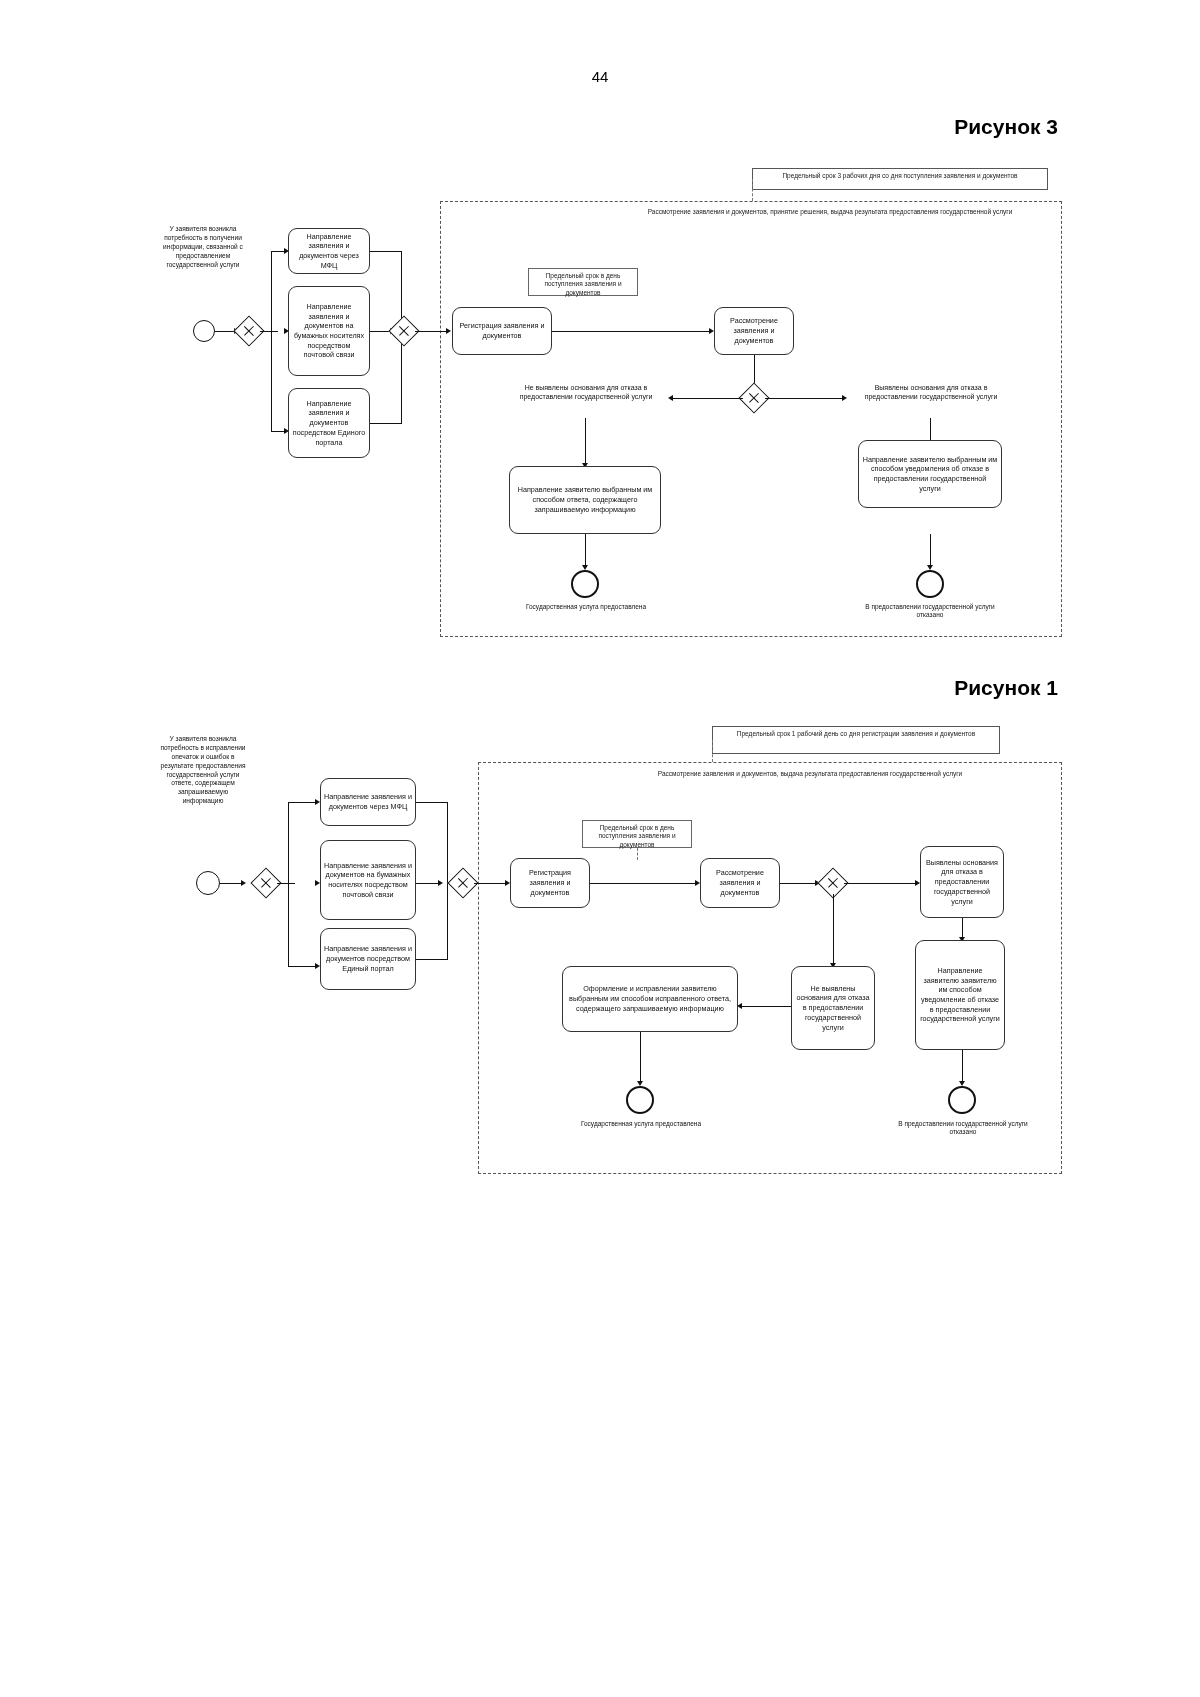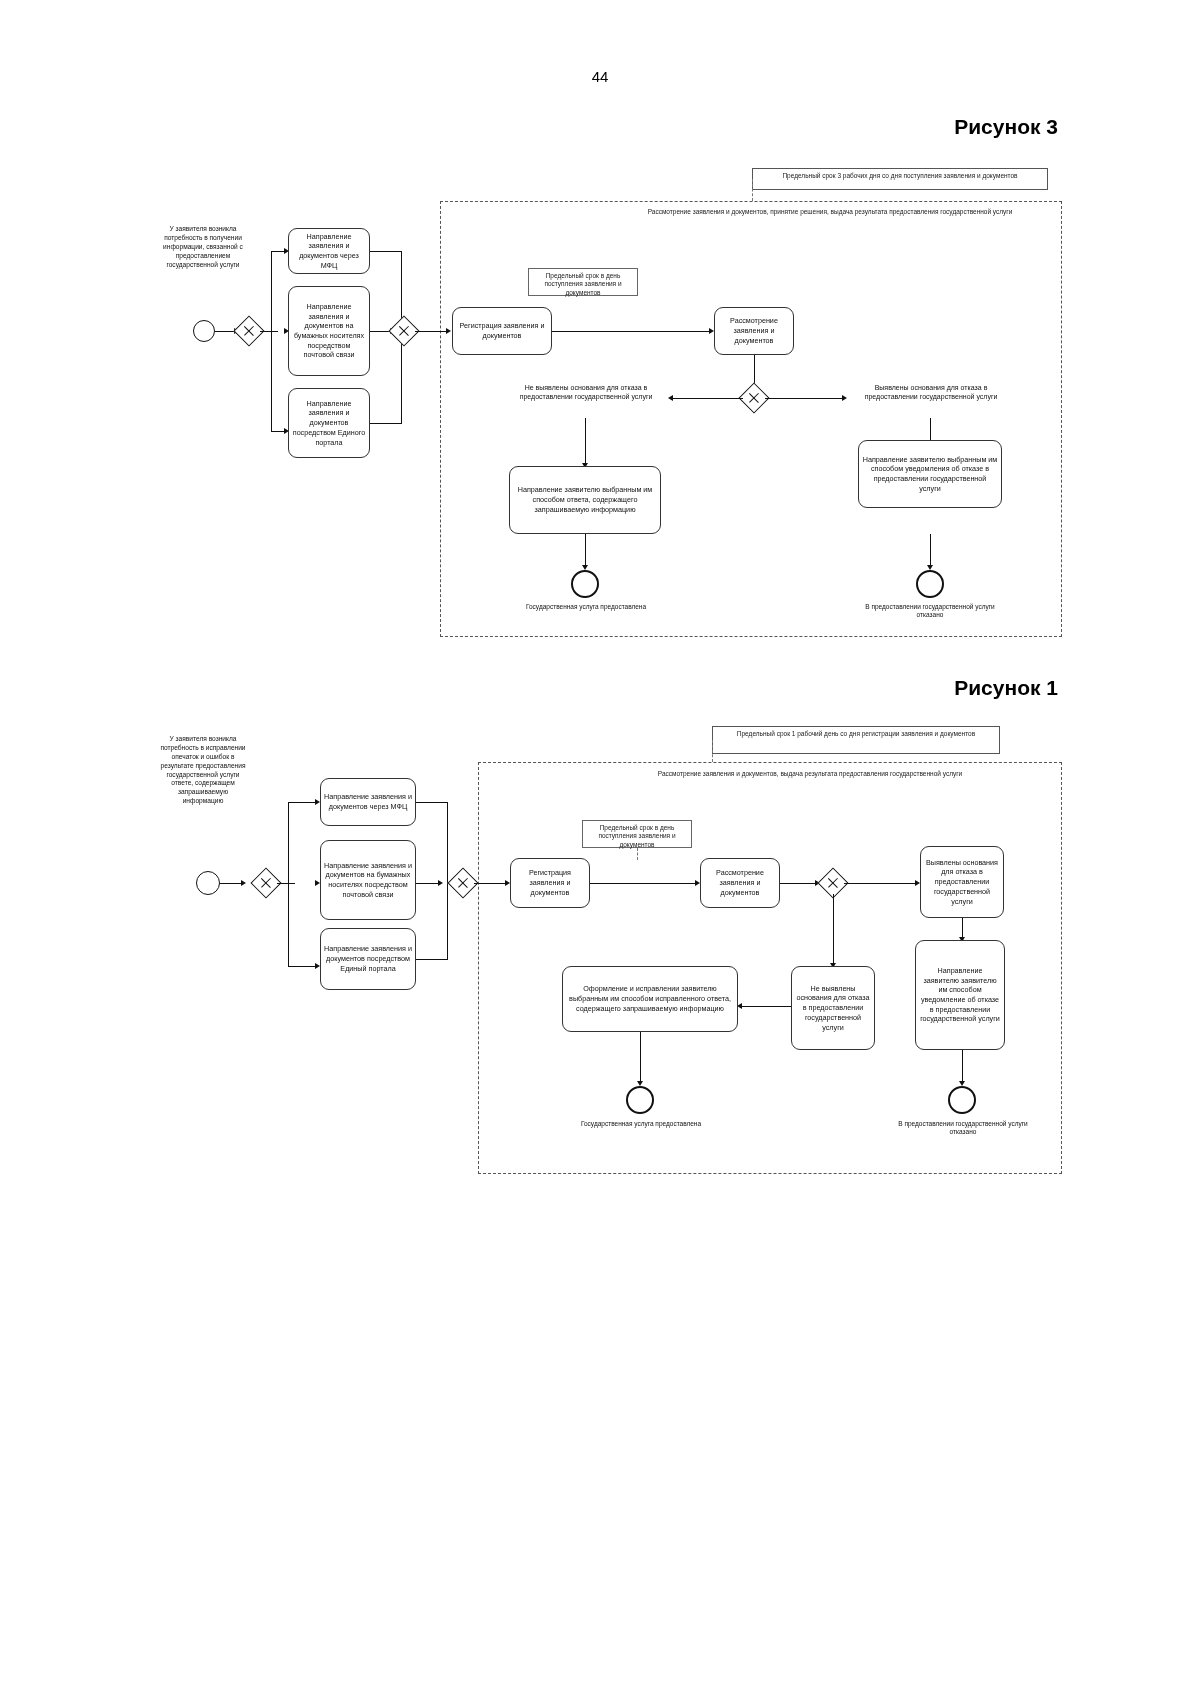--- a/index.html
+++ b/index.html
@@ -205,21 +205,21 @@
   <div class="ln v" style="left:288px;top:802px;height:81px;"></div>
   <div class="ln v" style="left:288px;top:883px;height:83px;"></div>
   <div class="ln h" style="left:288px;top:802px;width:30px;"></div>
   <div class="ln h" style="left:288px;top:966px;width:30px;"></div>
   <div class="arrow r" style="left:315px;top:799px;"></div>
   <div class="arrow r" style="left:315px;top:880px;"></div>
   <div class="arrow r" style="left:315px;top:963px;"></div>
 
   <div class="task" style="left:320px;top:778px;width:96px;height:48px;">Направление заявления и документов через МФЦ</div>
   <div class="task" style="left:320px;top:840px;width:96px;height:80px;">Направление заявления и документов на бумажных носителях посредством почтовой связи</div>
-  <div class="task" style="left:320px;top:928px;width:96px;height:62px;">Направление заявления и документов посредством Единый портала</div>
+  <div class="task" style="left:320px;top:928px;width:96px;height:62px;">Направление заявления и документов посредством Единый портал</div>
 
   <div class="ln h" style="left:416px;top:802px;width:32px;"></div>
   <div class="ln h" style="left:416px;top:883px;width:24px;"></div>
   <div class="ln h" style="left:416px;top:959px;width:32px;"></div>
   <div class="ln v" style="left:447px;top:802px;height:157px;"></div>
   <div class="arrow r" style="left:438px;top:880px;"></div>
 
   <div class="gw" style="left:452px;top:872px;width:22px;height:22px;">
     <div class="diam"></div>
       <div class="x1"></div>

